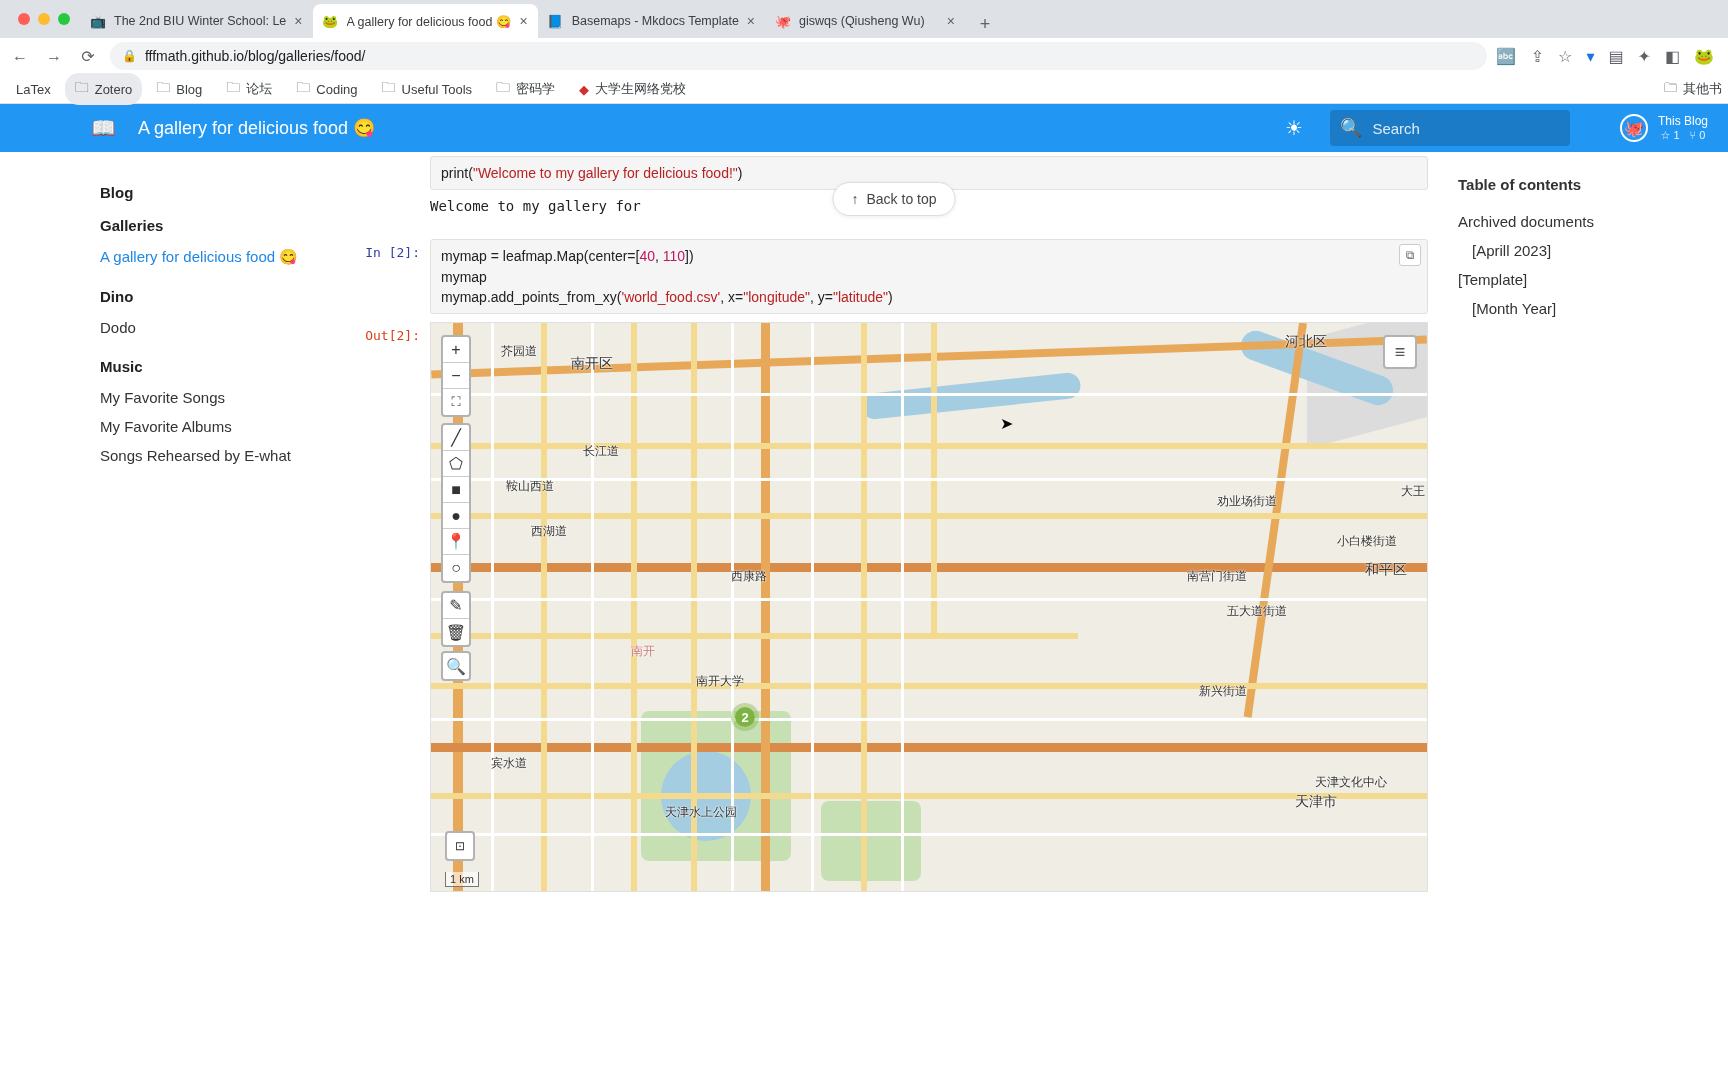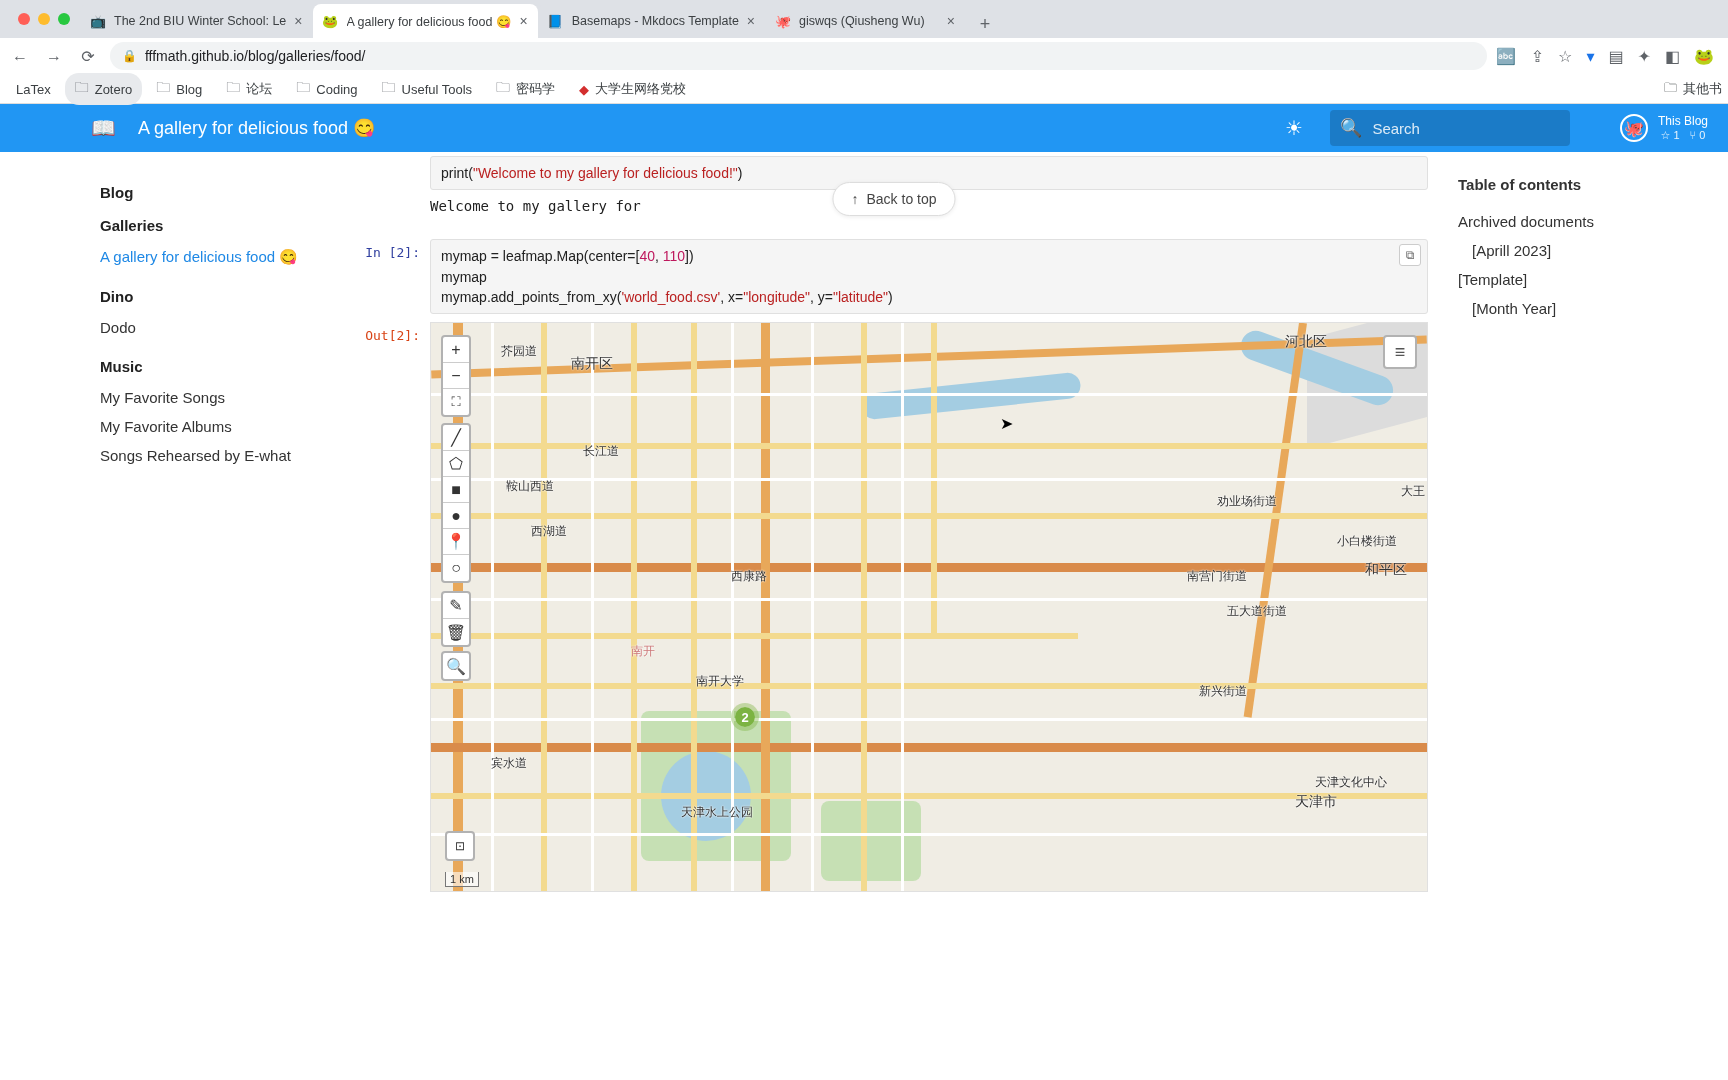--- a/index.html
+++ b/index.html
@@ -282,21 +282,21 @@
         </div>
 
         <div class="marker" style="left:300px;top:380px">2</div>
 
         <div class="label big" style="right:100px;top:10px">河北区</div>
         <div class="label big" style="left:140px;top:32px">南开区</div>
         <div class="label" style="left:152px;top:120px">长江道</div>
         <div class="label" style="left:100px;top:200px">西湖道</div>
         <div class="label" style="left:200px;top:320px;color:#c77">南开</div>
         <div class="label" style="left:265px;top:350px">南开大学</div>
-        <div class="label" style="left:250px;bottom:70px">天津水上公园</div>
+        <div class="label" style="left:234px;bottom:70px">天津水上公园</div>
         <div class="label big" style="right:90px;bottom:80px">天津市</div>
         <div class="label" style="right:40px;bottom:100px">天津文化中心</div>
         <div class="label" style="left:60px;top:432px">宾水道</div>
         <div class="label" style="left:70px;top:20px">芥园道</div>
         <div class="label" style="right:180px;top:245px">南营门街道</div>
         <div class="label" style="right:140px;top:280px">五大道街道</div>
         <div class="label" style="right:180px;top:360px">新兴街道</div>
         <div class="label big" style="right:20px;top:238px">和平区</div>
         <div class="label" style="right:30px;top:210px">小白楼街道</div>
         <div class="label" style="right:150px;top:170px">劝业场街道</div>

